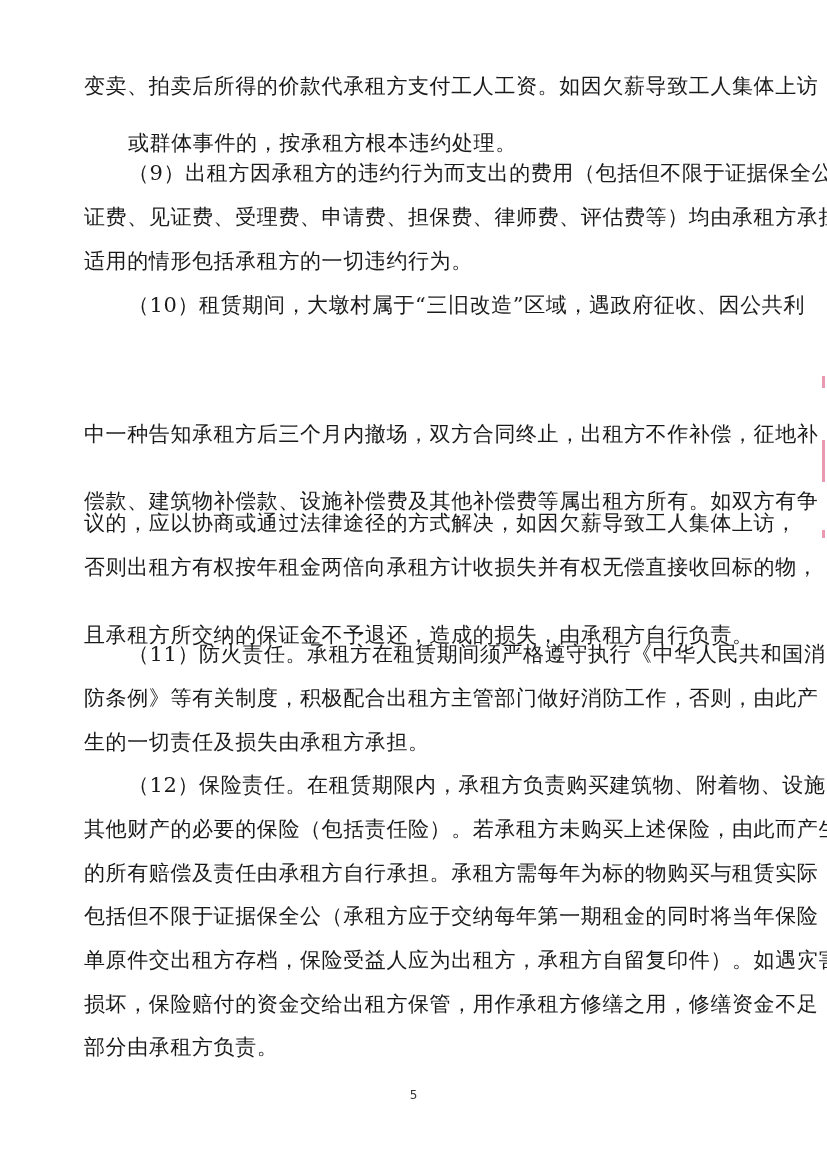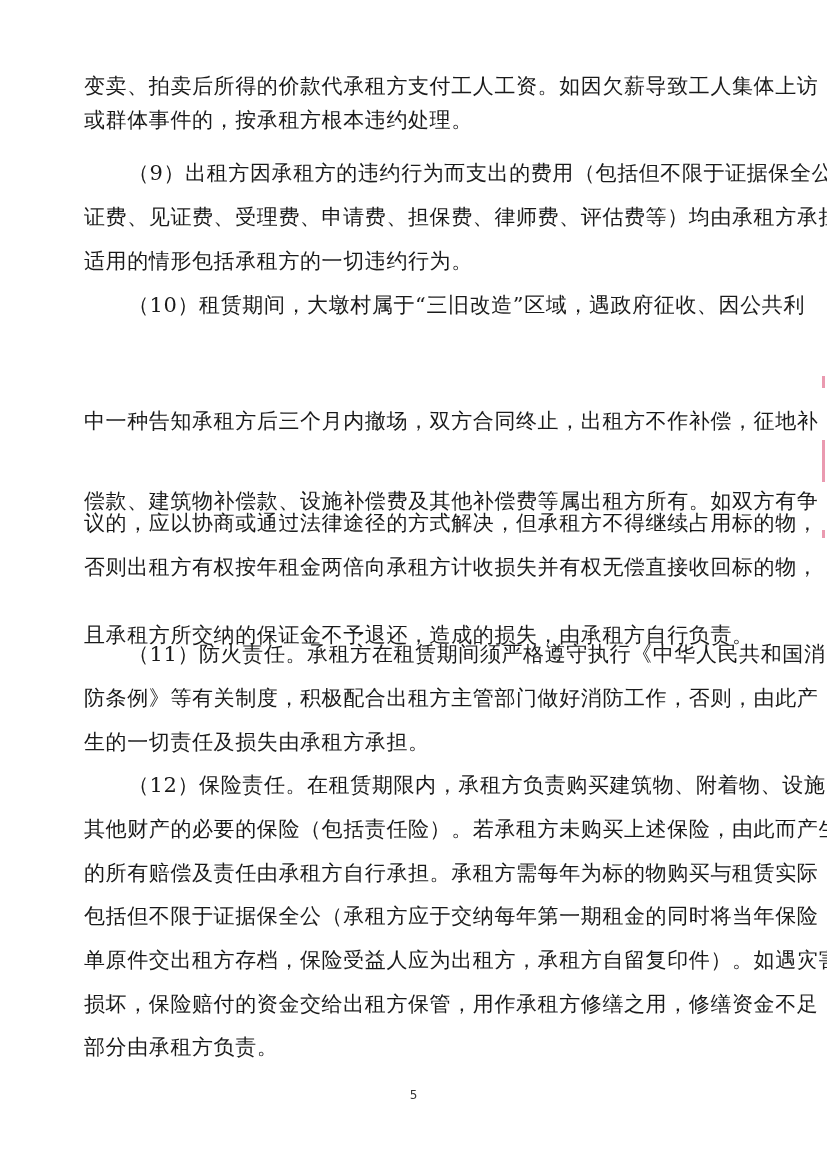--- a/index.html
+++ b/index.html
@@ -47,28 +47,28 @@
       width: 3px;
       background: #d9476f;
       opacity: 0.55;
     }
   </style>
 </head>
 <body>
 
 <div class="page">
   <div class="line" style="top: 72px;">变卖、拍卖后所得的价款代承租方支付工人工资。如因欠薪导致工人集体上访</div>
-  <div class="line" style="top: 106px;">或群体事件的，按承租方根本违约处理。</div>
+  <div class="line" style="top: 129px; margin-left: 44px;">或群体事件的，按承租方根本违约处理。</div>
   <div class="line indent" style="top: 159.4px;">（9）出租方因承租方的违约行为而支出的费用（包括但不限于证据保全公</div>
   <div class="line" style="top: 203.1px;">证费、见证费、受理费、申请费、担保费、律师费、评估费等）均由承租方承担；</div>
   <div class="line" style="top: 246.8px;">适用的情形包括承租方的一切违约行为。</div>
   <div class="line indent" style="top: 290.5px;">（10）租赁期间，大墩村属于“三旧改造”区域，遇政府征收、因公共利</div>
-  <div class="line" style="top: 407px; font-family: Liberation Serif, serif;">中一种告知承租方后三个月内撤场，双方合同终止，出租方不作补偿，征地补</div>
+  <div class="line" style="top: 420px; font-family: Liberation Serif, serif;">中一种告知承租方后三个月内撤场，双方合同终止，出租方不作补偿，征地补</div>
   <div class="line" style="top: 487px;">偿款、建筑物补偿款、设施补偿费及其他补偿费等属出租方所有。如双方有争</div>
-  <div class="line" style="top: 509px;">议的，应以协商或通过法律途径的方式解决，但承租方不得继续占用标的物，</div>
+  <div class="line" style="top: 509px;">议的，应以协商或通过法律途径的方式解决，如因欠薪导致工人集体上访，</div>
   <div class="line" style="top: 552.7px;">否则出租方有权按年租金两倍向承租方计收损失并有权无偿直接收回标的物，</div>
   <div class="line" style="top: 596.4px; margin-top: 25px;">且承租方所交纳的保证金不予退还，造成的损失，由承租方自行负责。</div>
   <div class="line indent" style="top: 640.1px;">（11）防火责任。承租方在租赁期间须严格遵守执行《中华人民共和国消</div>
   <div class="line" style="top: 683.8px;">防条例》等有关制度，积极配合出租方主管部门做好消防工作，否则，由此产</div>
   <div class="line" style="top: 727.5px;">生的一切责任及损失由承租方承担。</div>
   <div class="line indent" style="top: 771.2px;">（12）保险责任。在租赁期限内，承租方负责购买建筑物、附着物、设施、</div>
   <div class="line" style="top: 814.9px;">其他财产的必要的保险（包括责任险）。若承租方未购买上述保险，由此而产生</div>
   <div class="line" style="top: 858.6px;">的所有赔偿及责任由承租方自行承担。承租方需每年为标的物购买与租赁实际</div>
   <div class="line" style="top: 902.3px;">包括但不限于证据保全公（承租方应于交纳每年第一期租金的同时将当年保险</div>
   <div class="line" style="top: 946px;">单原件交出租方存档，保险受益人应为出租方，承租方自留复印件）。如遇灾害</div>

